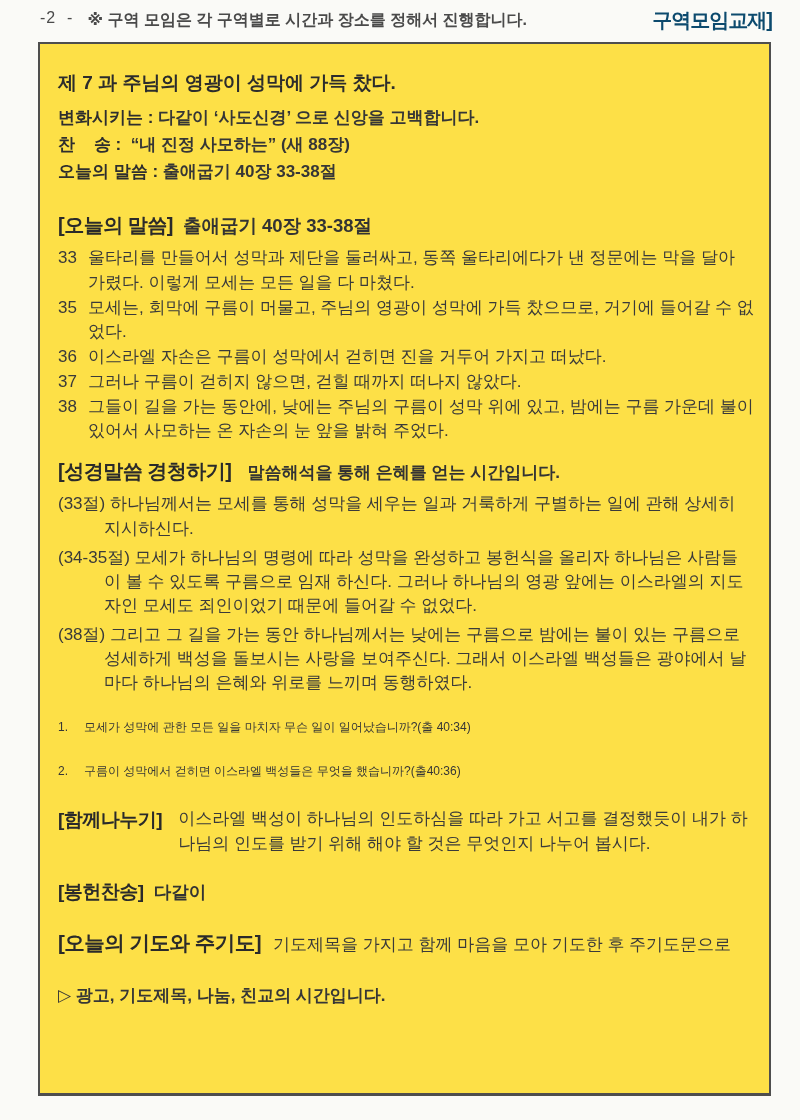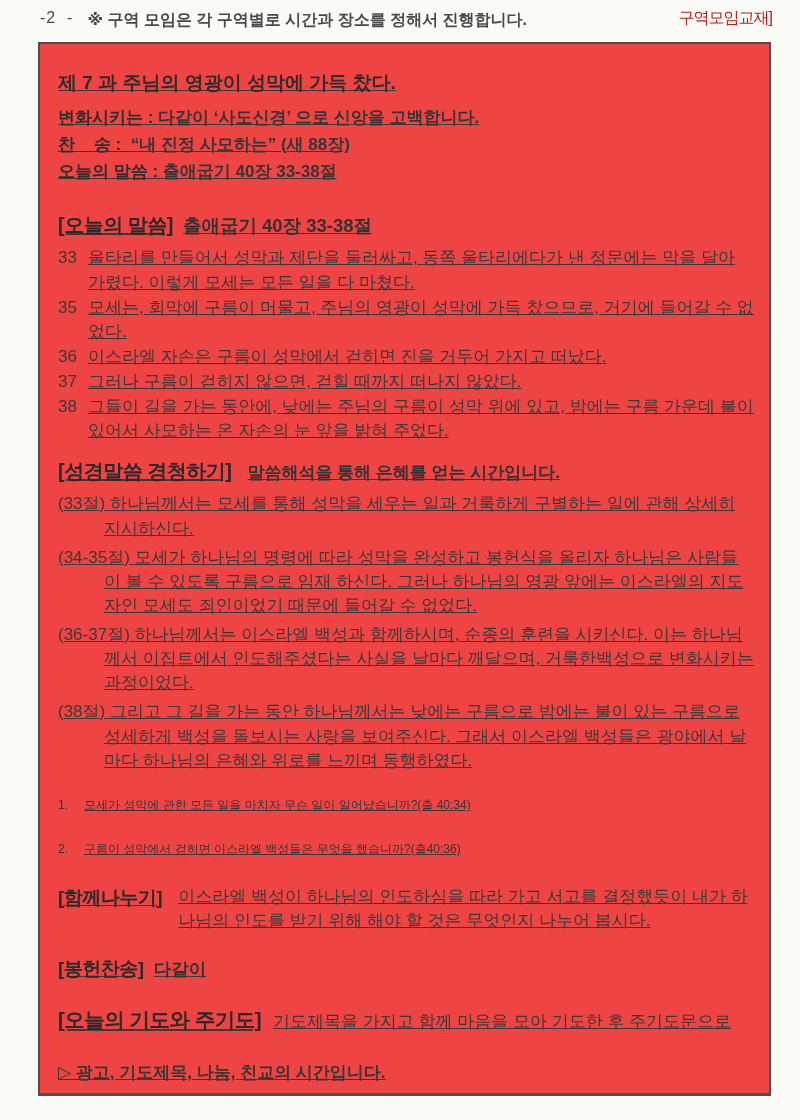--- a/index.html
+++ b/index.html
@@ -24,37 +24,36 @@
     white-space: pre;
   }
   .header-note {
     font-size: 16px;
     font-weight: 600;
     color: #4a4a4a;
     padding-top: 1px;
   }
   .booklet-title {
     margin-left: auto;
-    font-size: 16px;
-    font-weight: 400;
-    color: #b91c1c;
+    font-size: 20px;
+    font-weight: 700;
+    color: #0c4a6e;
     letter-spacing: -1px;
     line-height: 1.1;
   }
   
   .content-box {
     margin: 11px 28px 0 38px;
     width: 733px;
     height: 1054px;
     border: 2px solid #4e4e4e;
     border-bottom-width: 3px;
-    background: #ef4444;
+    background: #fde047;
     padding: 24px 15px 8px 18px;
     overflow: hidden;
-    text-decoration: underline;
   }
   .lesson-title {
     font-size: 19px;
     font-weight: 800;
     color: #2c2c2c;
     margin: 2px 0 10px 0;
   }
   .intro-line {
     font-size: 17px;
     font-weight: 600;
@@ -183,21 +182,20 @@
   </div>
 
   <div class="sect-tight">
     <div class="sec-head-row">
       <span class="bracket-head">[성경말씀 경청하기]</span>
       <span class="sec-sub">말씀해석을 통해 은혜를 얻는 시간입니다.</span>
     </div>
     <div class="notes">
       <p class="note"><span class="note-ref">(33절)</span> <span>하나님께서는 모세를 통해 성막을 세우는 일과 거룩하게 구별하는 일에 관해 상세히 지시하신다.</span></p>
       <p class="note"><span class="note-ref">(34-35절)</span> <span>모세가 하나님의 명령에 따라 성막을 완성하고 봉헌식을 올리자 하나님은 사람들이 볼 수 있도록 구름으로 임재 하신다.  그러나 하나님의 영광 앞에는 이스라엘의 지도자인 모세도 죄인이었기 때문에 들어갈 수 없었다.</span></p>
-      <p class="note"><span class="note-ref">(36-37절)</span> <span>하나님께서는 이스라엘 백성과 함께하시며, 순종의 훈련을 시키신다.  이는 하나님께서 이집트에서 인도해주셨다는 사실을 날마다 깨달으며, 거룩한백성으로 변화시키는 과정이었다.</span></p>
       <p class="note"><span class="note-ref">(38절)</span> <span>그리고 그 길을 가는 동안 하나님께서는 낮에는 구름으로 밤에는 불이 있는 구름으로 성세하게 백성을 돌보시는 사랑을 보여주신다.  그래서 이스라엘 백성들은 광야에서 날마다 하나님의 은혜와 위로를 느끼며 동행하였다.</span></p>
     </div>
   </div>
 
   <div class="questions">
     <p class="question"><span class="qnum">1.</span><span>모세가 성막에 관한 모든 일을 마치자 무슨 일이 일어났습니까?(출 40:34)</span></p>
     <p class="question"><span class="qnum">2.</span><span>구름이 성막에서 걷히면 이스라엘 백성들은 무엇을 했습니까?(출40:36)</span></p>
   </div>
 
   <div class="sharing-section">

